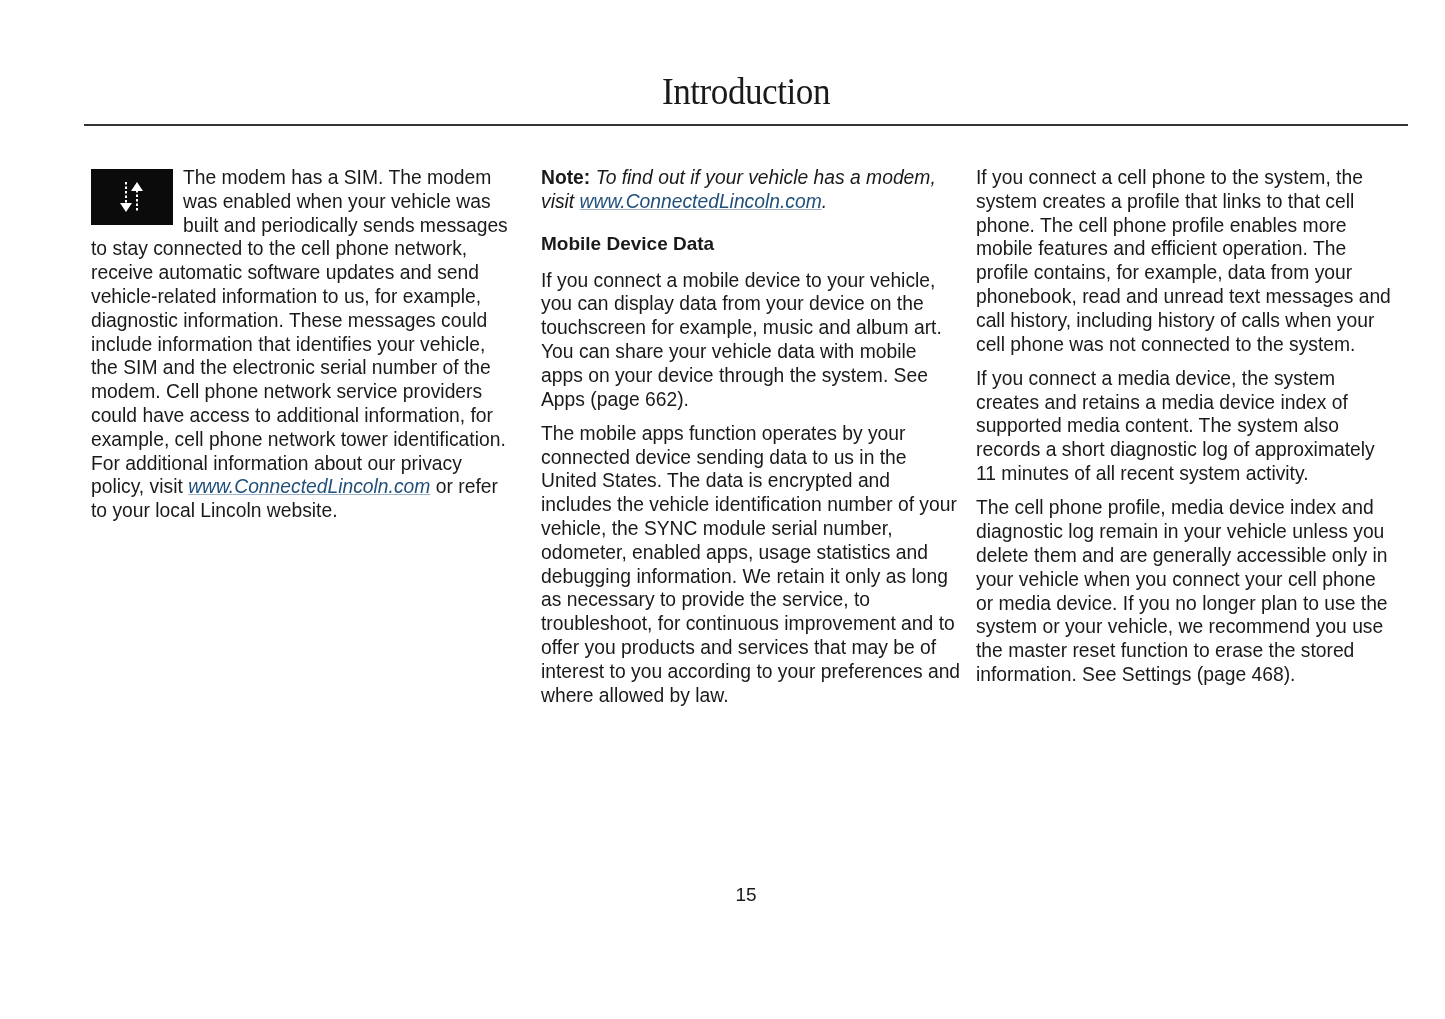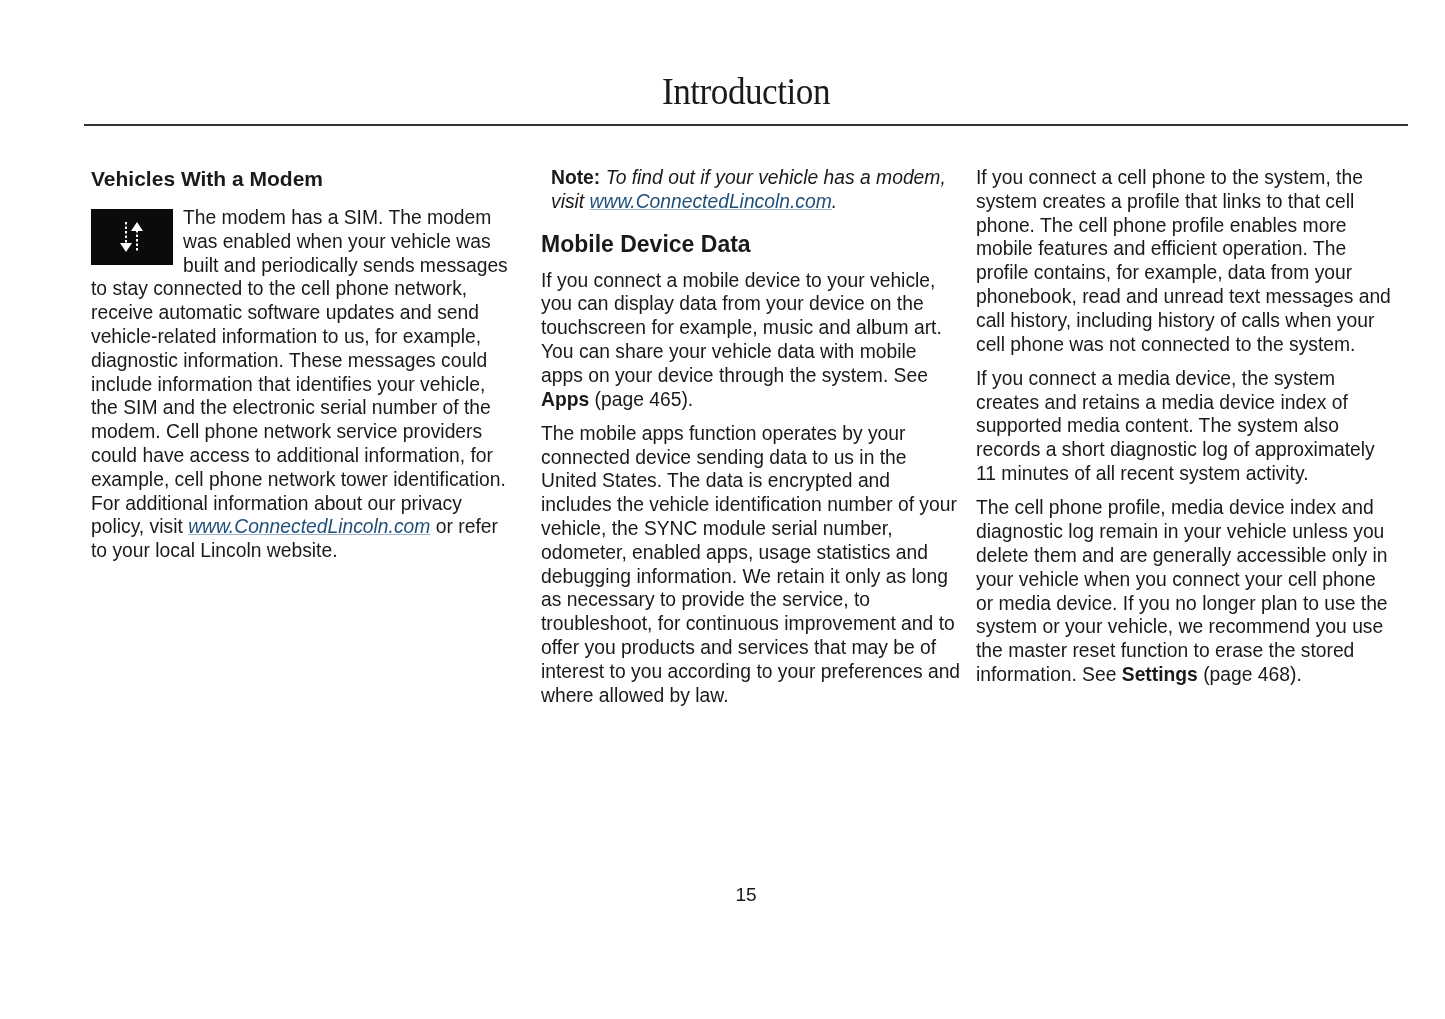--- a/index.html
+++ b/index.html
@@ -8,56 +8,55 @@
     .page-title { position:absolute; left:0; width:1492px; top:70px; text-align:center;
            font-family:"Liberation Serif", "DejaVu Serif", serif; font-size:37px; letter-spacing:-0.5px;
            color:#1a1a1a; transform:scaleX(0.95); transform-origin:746px 0; }
     .rule { position:absolute; left:84px; top:124px; width:1324px; height:2px; background:#333; }
     .col { position:absolute; top:166px; width:420px; font-size:19.3px; line-height:23.8px; }
     .col1 { left:91px; }
     .col2 { left:541px; }
     .col3 { left:976px; width:420px; }
     .col p { margin:0 0 10.5px 0; }
     h2 { font-size:21px; font-weight:bold; margin:0 0 14px 0; line-height:26px; }
-    h3 { font-size:23px; font-weight:bold; margin:0 0 13px 0; line-height:24px; }
+    h3 { font-size:19px; font-weight:bold; margin:0 0 13px 0; line-height:24px; }
     .note-label { font-weight:bold; font-style:normal; }
     .note-text { font-style:italic; }
     a.link { color:#1f4f7a; text-decoration:underline; text-decoration-color:#9fb3c8; font-style:italic; }
-    b.ref { font-weight:bold; }
+    b.ref { font-weight:normal; }
     .modem-icon { float:left; width:82px; height:56px; background:#0b0b0b; margin:3px 10px 0 0;
            display:flex; align-items:center; justify-content:center; }
     .page-number { position:absolute; top:884px; left:0; width:1492px; text-align:center; font-size:19px; }
   </style>
 </head>
 <body>
 
 <div class="page-title">Introduction</div>
 <div class="rule"></div>
 
 <div class="col col1">
-  <h2>Vehicles With a Modem</h2>
   <p>
     <span class="modem-icon">
       <svg width="34" height="38" viewBox="0 0 34 38">
         <g fill="#fff" stroke="#fff">
           <line x1="11" y1="4" x2="11" y2="26" stroke-width="2" stroke-dasharray="2.5,2"></line>
           <polygon points="5,25 17,25 11,34" stroke="none"></polygon>
           <line x1="22" y1="12" x2="22" y2="34" stroke-width="2" stroke-dasharray="2.5,2"></line>
           <polygon points="16,13 28,13 22,4" stroke="none"></polygon>
         </g>
       </svg>
     </span><span>The modem has a SIM. The modem was enabled when your vehicle was built and periodically sends messages to stay connected to the cell phone network, receive automatic software updates and send vehicle-related information to us, for example, diagnostic information. These messages could include information that identifies your vehicle, the SIM and the electronic serial number of the modem. Cell phone network service providers could have access to additional information, for example, cell phone network tower identification. For additional information about our privacy policy, visit</span>
     <a class="link">www.ConnectedLincoln.com</a><span> or refer to your local Lincoln website.</span>
   </p>
 </div>
 
 <div class="col col2">
-  <p style="margin-bottom:18px;margin-left:10px;"><span class="note-label">Note:</span><span class="note-text"> To find out if your vehicle has a modem, visit </span><a class="link">www.ConnectedLincoln.com</a><span class="note-text">.</span></p>
+  <p style="margin-bottom:18px;"><span class="note-label">Note:</span><span class="note-text"> To find out if your vehicle has a modem, visit </span><a class="link">www.ConnectedLincoln.com</a><span class="note-text">.</span></p>
   <h3>Mobile Device Data</h3>
-  <p><span>If you connect a mobile device to your vehicle, you can display data from your device on the touchscreen for example, music and album art. You can share your vehicle data with mobile apps on your device through the system.  See </span><b class="ref">Apps</b><span> (page 465).</span></p>
+  <p><span>If you connect a mobile device to your vehicle, you can display data from your device on the touchscreen for example, music and album art. You can share your vehicle data with mobile apps on your device through the system.  See </span><b class="ref">Apps</b><span> (page 662).</span></p>
   <p>The mobile apps function operates by your connected device sending data to us in the United States. The data is encrypted and includes the vehicle identification number of your vehicle, the SYNC module serial number, odometer, enabled apps, usage statistics and debugging information. We retain it only as long as necessary to provide the service, to troubleshoot, for continuous improvement and to offer you products and services that may be of interest to you according to your preferences and where allowed by law.</p>
 </div>
 
 <div class="col col3">
   <p>If you connect a cell phone to the system, the system creates a profile that links to that cell phone. The cell phone profile enables more mobile features and efficient operation. The profile contains, for example, data from your phonebook, read and unread text messages and call history, including history of calls when your cell phone was not connected to the system.</p>
   <p>If you connect a media device, the system creates and retains a media device index of supported media content. The system also records a short diagnostic log of approximately 11 minutes of all recent system activity.</p>
   <p><span>The cell phone profile, media device index and diagnostic log remain in your vehicle unless you delete them and are generally accessible only in your vehicle when you connect your cell phone or media device. If you no longer plan to use the system or your vehicle, we recommend you use the master reset function to erase the stored information.  See </span><b class="ref">Settings</b><span> (page 468).</span></p>
 </div>
 
 <div class="page-number">15</div>

